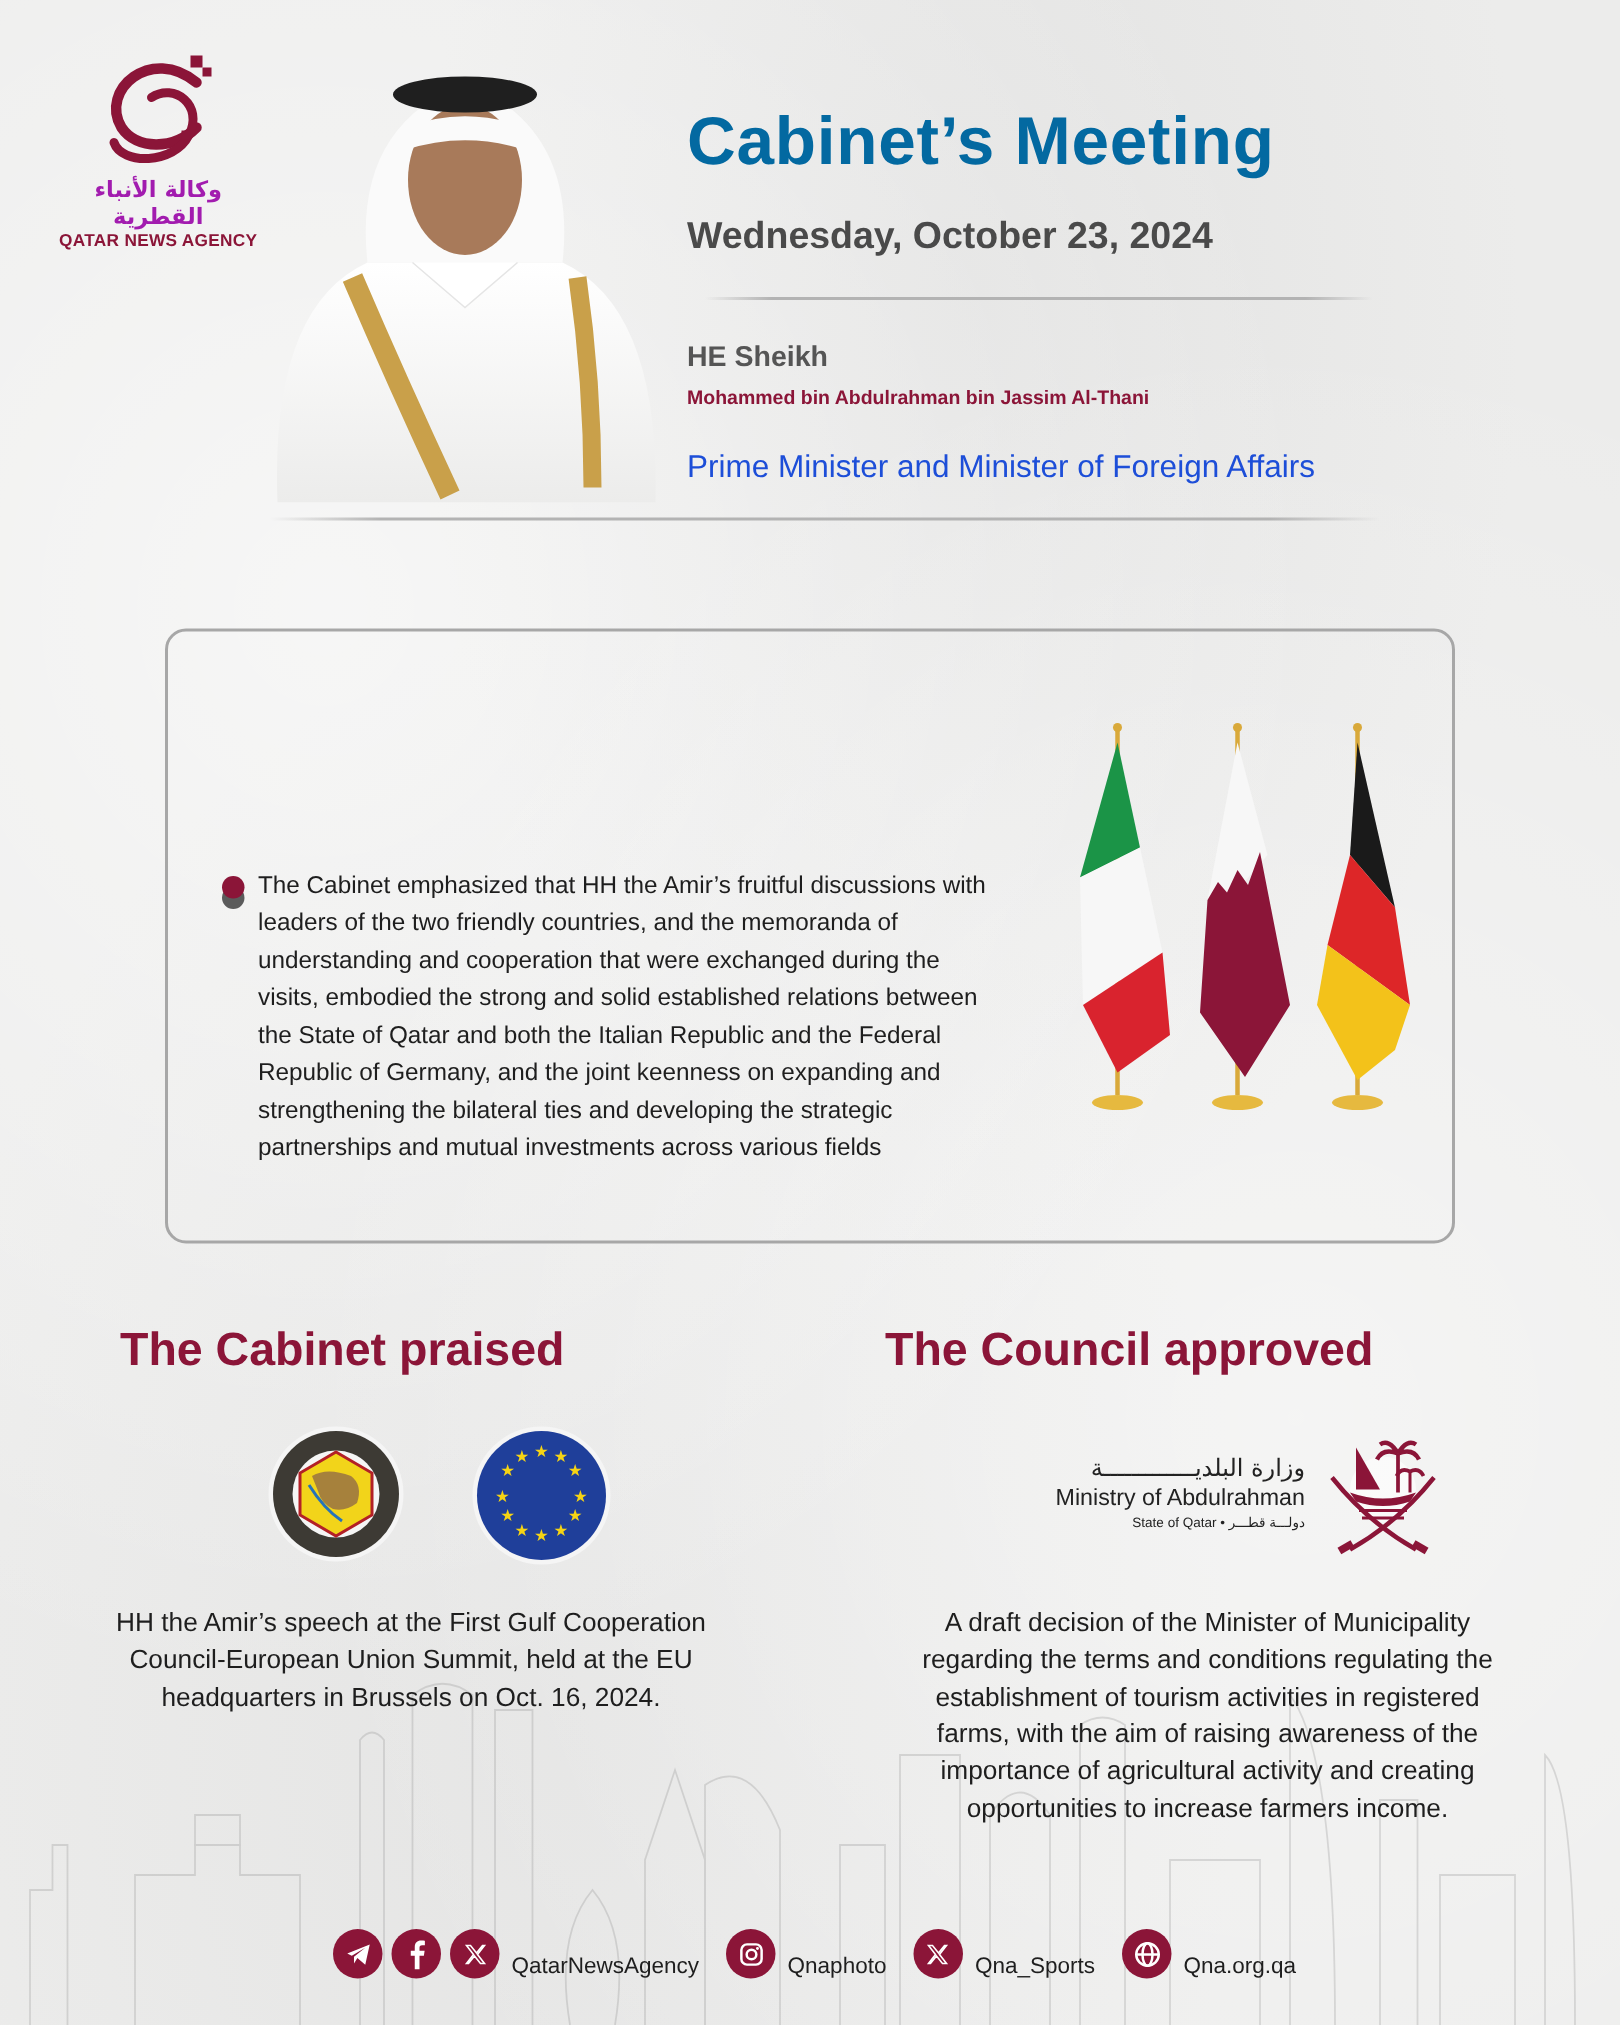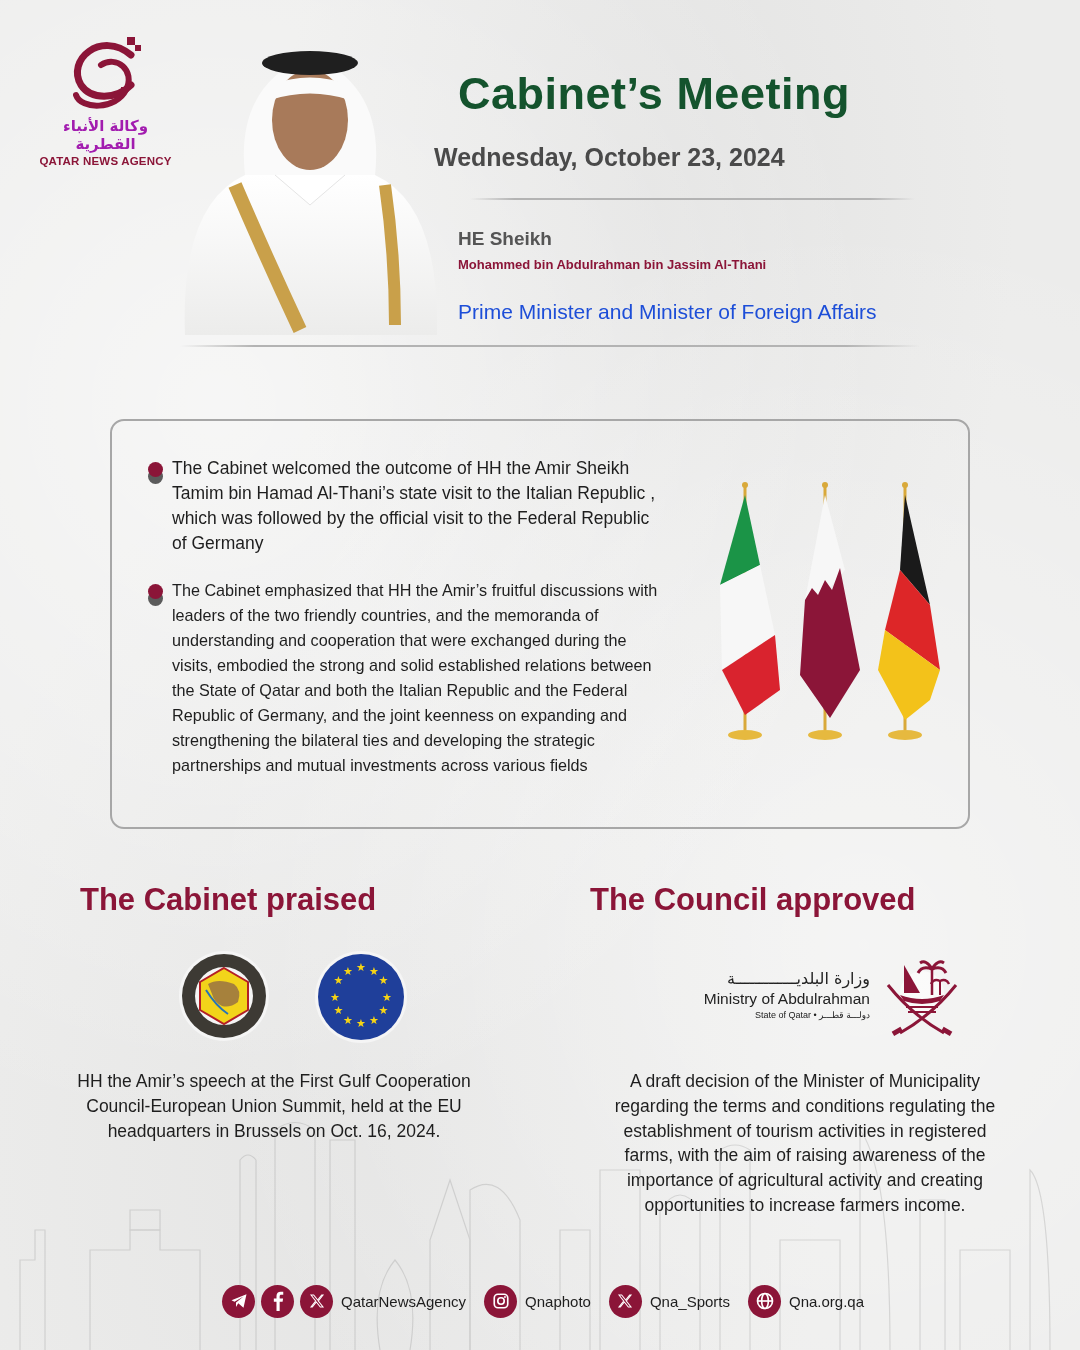--- a/index.html
+++ b/index.html
@@ -20,22 +20,22 @@
   
   .logo { left: 38px; top: 35px; width: 135px; text-align: center; }
   .logo svg { display: block; margin: 0 auto; }
   .logo-ar { font-size: 15px; color: #a21caf; font-weight: bold; margin-top: 2px; direction: rtl; font-family: "DejaVu Sans", sans-serif; }
   .logo-en { font-family: Liberation Sans, sans-serif; font-weight: bold; font-size: 11.5px; color: #8b1538; letter-spacing: 0.2px; margin-top: 2px; }
 
   
   .portrait { left: 175px; top: 25px; width: 270px; height: 310px; }
 
   
-  .title { left: 458px; top: 68px; font-family: "Liberation Sans", sans-serif; font-weight: bold; font-size: 45px; color: #14532d; letter-spacing: 0.5px; }
-  .date { left: 434px; top: 143px; font-family: "Liberation Sans", sans-serif; font-weight: bold; font-size: 25px; color: #4a4a4a; text-align: right; }
+  .title { left: 458px; top: 68px; font-family: "Liberation Sans", sans-serif; font-weight: bold; font-size: 45px; color: #0369a1; letter-spacing: 0.5px; }
+  .date { left: 458px; top: 143px; font-family: "Liberation Sans", sans-serif; font-weight: bold; font-size: 25px; color: #4a4a4a; text-align: right; }
   .hr { height: 2px; background: linear-gradient(90deg, transparent, #b3b3b3 10%, #b3b3b3 90%, transparent); }
   .hr1 { left: 470px; top: 198px; width: 445px; }
   .he { left: 458px; top: 228px; font-family: "Liberation Sans", sans-serif; font-weight: bold; font-size: 19px; color: #555; }
   .name { left: 458px; top: 257px; font-family: "Liberation Sans", sans-serif; font-weight: bold; font-size: 13px; color: #8b1538; }
   .role { left: 458px; top: 300px; font-family: "Liberation Sans", sans-serif; font-size: 21px; color: #1d4ed8; }
   .hr2 { left: 180px; top: 345px; width: 740px; }
 
   
   .card { left: 110px; top: 419px; width: 860px; height: 410px; border: 2px solid #a7a7a7; border-radius: 14px; }
   .bullet { position: absolute; left: 36px; width: 520px; }
@@ -65,21 +65,21 @@
   .mom-text { position: absolute; left: 0; top: 14px; width: 182px; text-align: right; }
   .mom-ar { font-size: 16px; color: #222; direction: rtl; }
   .mom-en { font-family: "Liberation Sans", sans-serif; font-size: 15.5px; color: #222; margin-top: 2px; }
   .mom-sub { font-family: "Liberation Sans", sans-serif; font-size: 9px; color: #222; margin-top: 2px; }
   .emblem { position: absolute; left: 194px; top: 0; width: 80px; height: 85px; }
 
   
   .skyline { left: 0; top: 1110px; width: 1080px; height: 240px; opacity: 0.22; }
 
   
-  .footer { left: 222px; top: 1283px; height: 36px; display: flex; align-items: center; }
+  .footer { left: 222px; top: 1283px; height: 36px; display: flex; align-items: flex-end; }
   .ic { width: 33px; height: 33px; border-radius: 50%; background: #8b1538; display: flex; align-items: center; justify-content: center; margin-right: 6px; }
   .ic svg { display: block; }
   .f-label { font-family: "Liberation Sans", sans-serif; font-size: 15px; color: #1e1e1e; margin-right: 18px; margin-left: 2px; }
 </style>
 </head>
 <body>
 
 <svg class="abs skyline" viewBox="0 0 1080 240" fill="none" stroke="#777" stroke-width="1.2">
   <path d="M20 240 V150 h15 v-30 h10 v120"></path>
   <path d="M90 240 V140 h40 v-20 h30 v20 h40 v100"></path>
@@ -132,27 +132,20 @@
 
 <div class="abs title">Cabinet’s Meeting</div>
 <div class="abs date">Wednesday, October 23, 2024</div>
 <div class="abs hr hr1"></div>
 <div class="abs he">HE Sheikh</div>
 <div class="abs name">Mohammed bin Abdulrahman bin Jassim Al-Thani</div>
 <div class="abs role">Prime Minister and Minister of Foreign Affairs</div>
 <div class="abs hr hr2"></div>
 
 <div class="abs card">
-  <div class="bullet b1">
-    <span class="dot">
-        <span class="d1"></span>
-        <span class="d2"></span>
-      </span>
-    <p>The Cabinet welcomed the outcome of HH the Amir Sheikh Tamim bin Hamad Al-Thani’s state visit to the Italian Republic , which was followed by the official visit to the Federal Republic of Germany</p>
-  </div>
   <div class="bullet b2">
     <span class="dot">
         <span class="d1"></span>
         <span class="d2"></span>
       </span>
     <p>The Cabinet emphasized that HH the Amir’s fruitful discussions with leaders of the two friendly countries, and the memoranda of understanding and cooperation that were exchanged during the visits, embodied the strong and solid established relations between the State of Qatar and both the Italian Republic and the Federal Republic of Germany, and the joint keenness on expanding and strengthening the bilateral ties and developing the strategic partnerships and mutual investments across various fields</p>
   </div>
 </div>
 
 <svg class="abs flags" viewBox="0 0 250 265">

